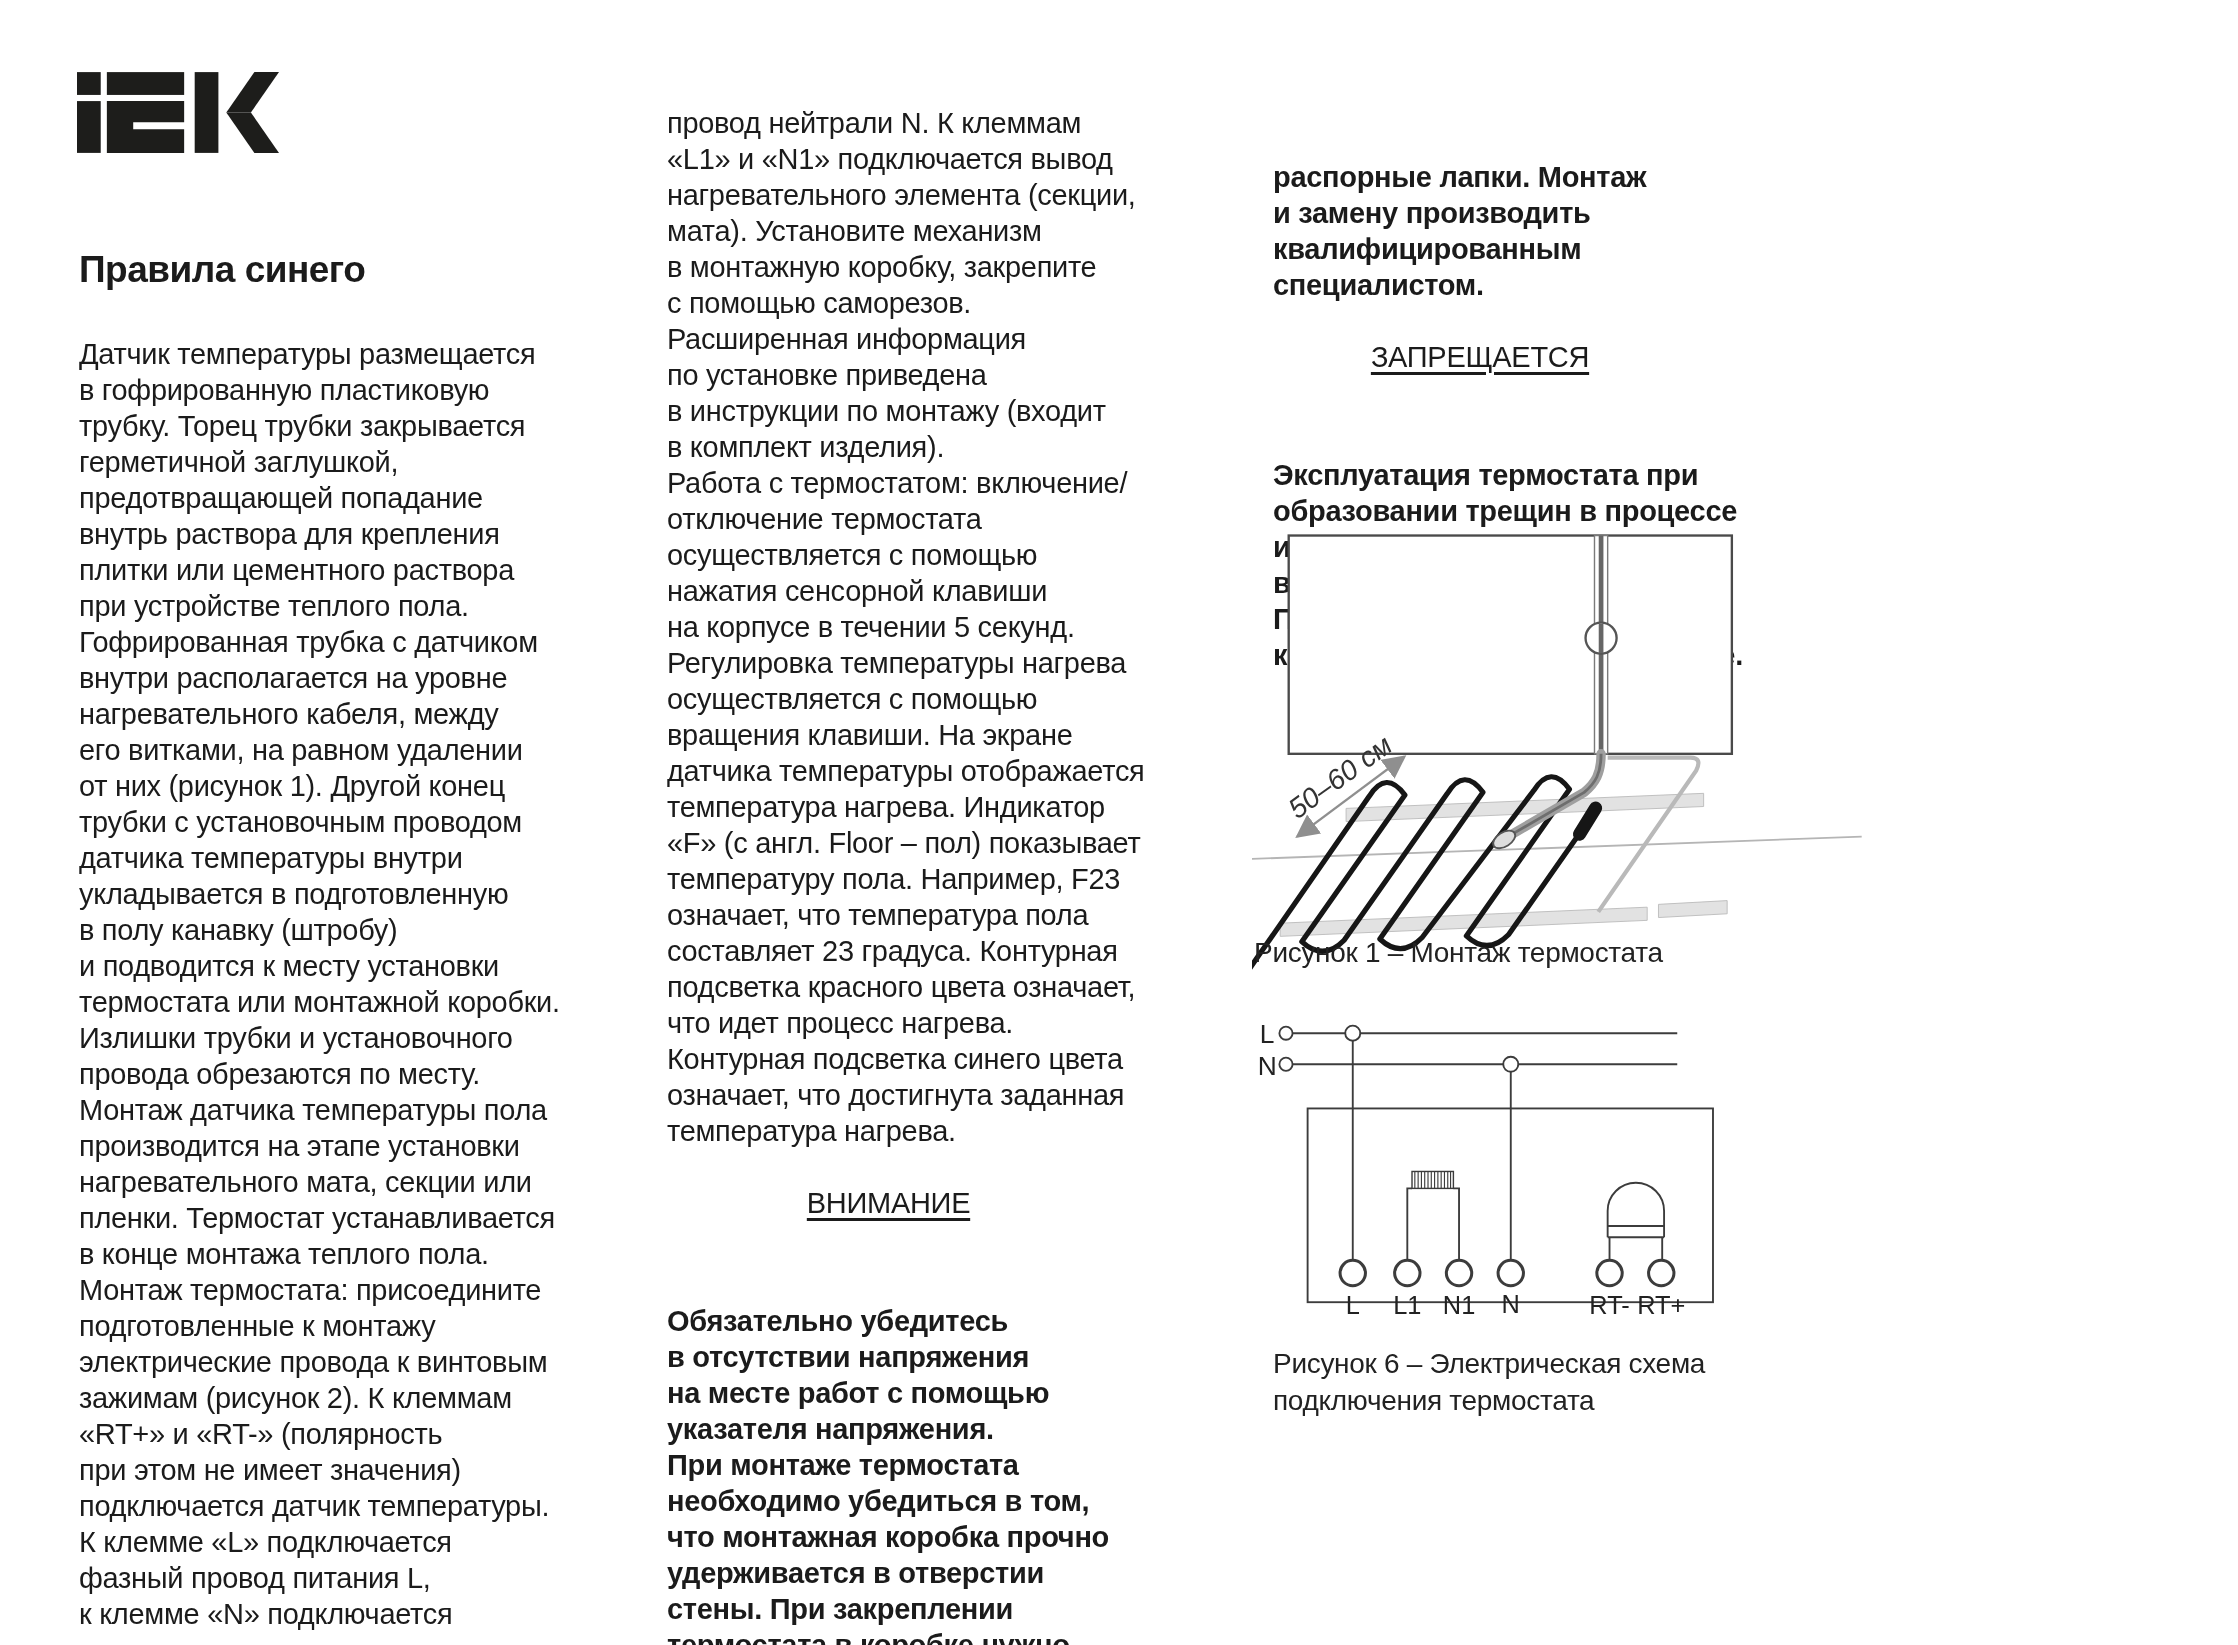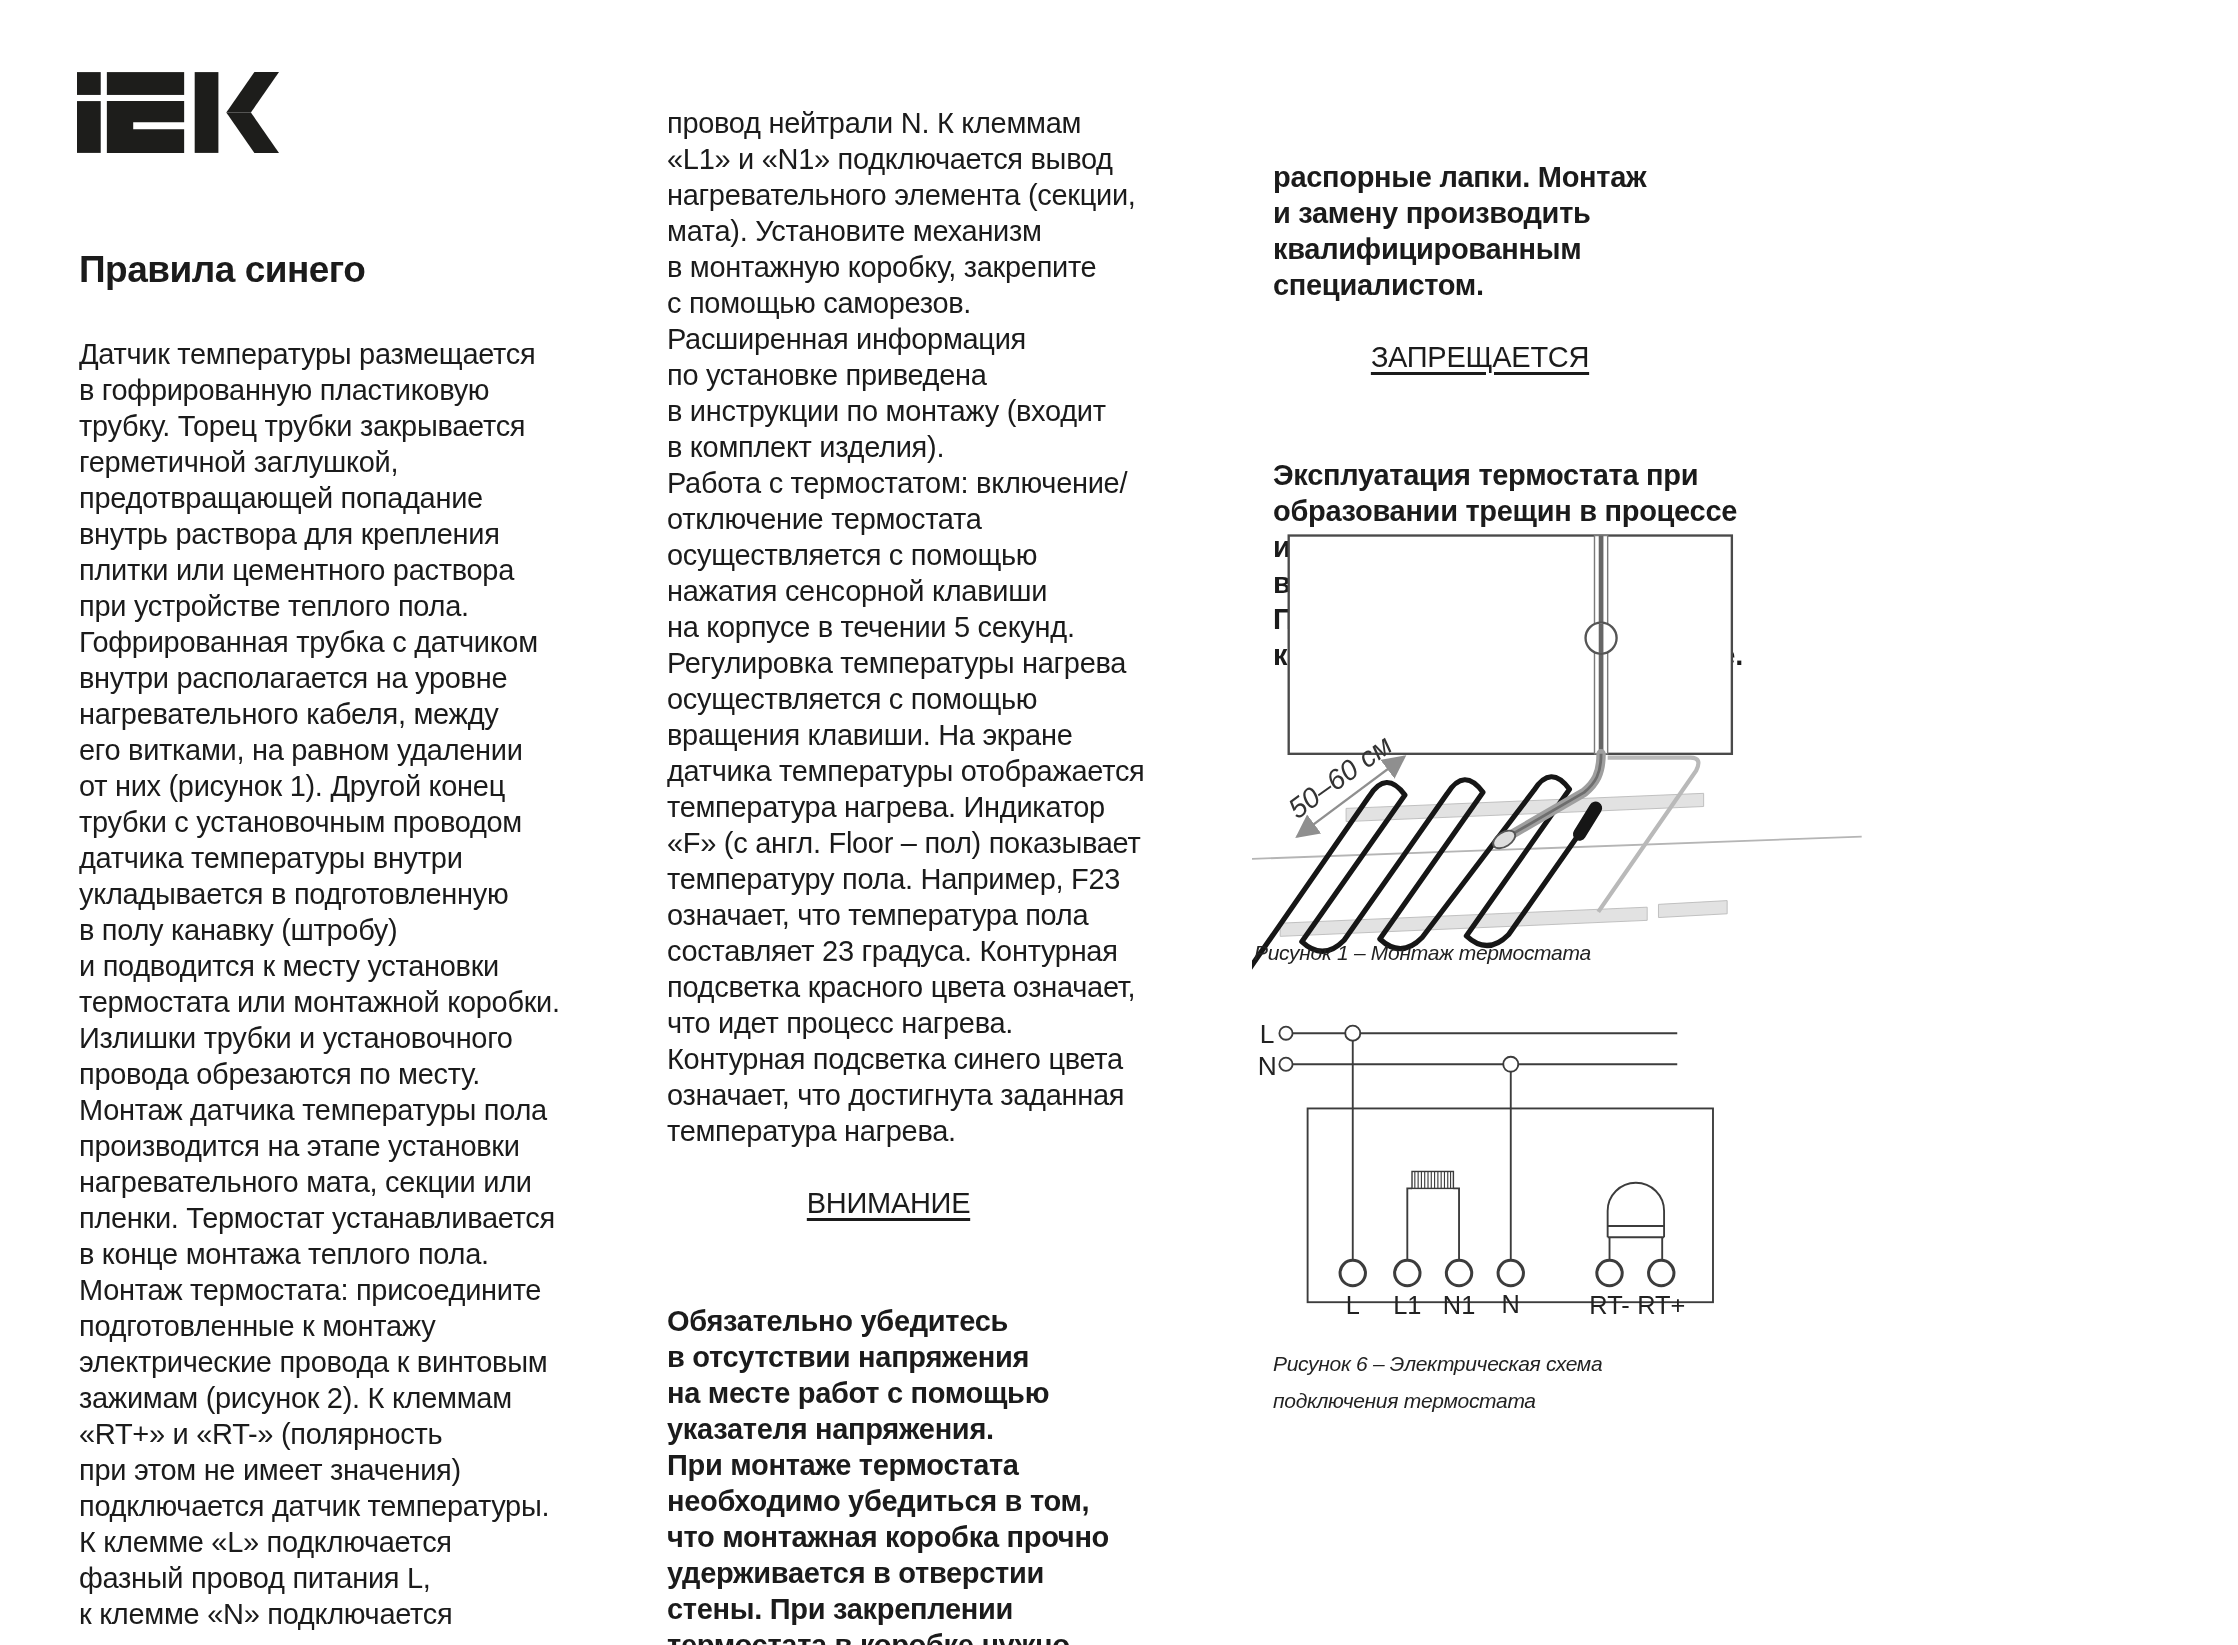--- a/index.html
+++ b/index.html
@@ -14,22 +14,22 @@
   .h1 {
     font-weight:bold; font-size:37px; line-height:43px;
     margin:0 0 8.5px 0; white-space:normal; letter-spacing:-0.5px;
   }
   .bold { font-weight:bold;margin-top:46px; }
   .subhead {
     font-weight:normal; text-align:center; line-height:36px;
     text-decoration:underline; text-underline-offset:4.7px; text-decoration-thickness:2.8px;
   }
   .caption {
-    position:absolute; font-size:21px; line-height:37px;
-    white-space:pre-line; letter-spacing:-0.3px; color:#222;font-style:italic;
+    position:absolute; font-size:28px; line-height:37px;
+    white-space:pre-line; letter-spacing:-0.3px; color:#222;
   }
   .fig { position:absolute; }
   svg { display:block; font-family:"Liberation Sans", sans-serif; }
 </style>
 </head>
 <body>
 
 <div class="page">
 
   <svg class="fig" style="left:77px; top:72px;" width="202" height="81" viewBox="0 0 230 92" aria-label="IEK">

